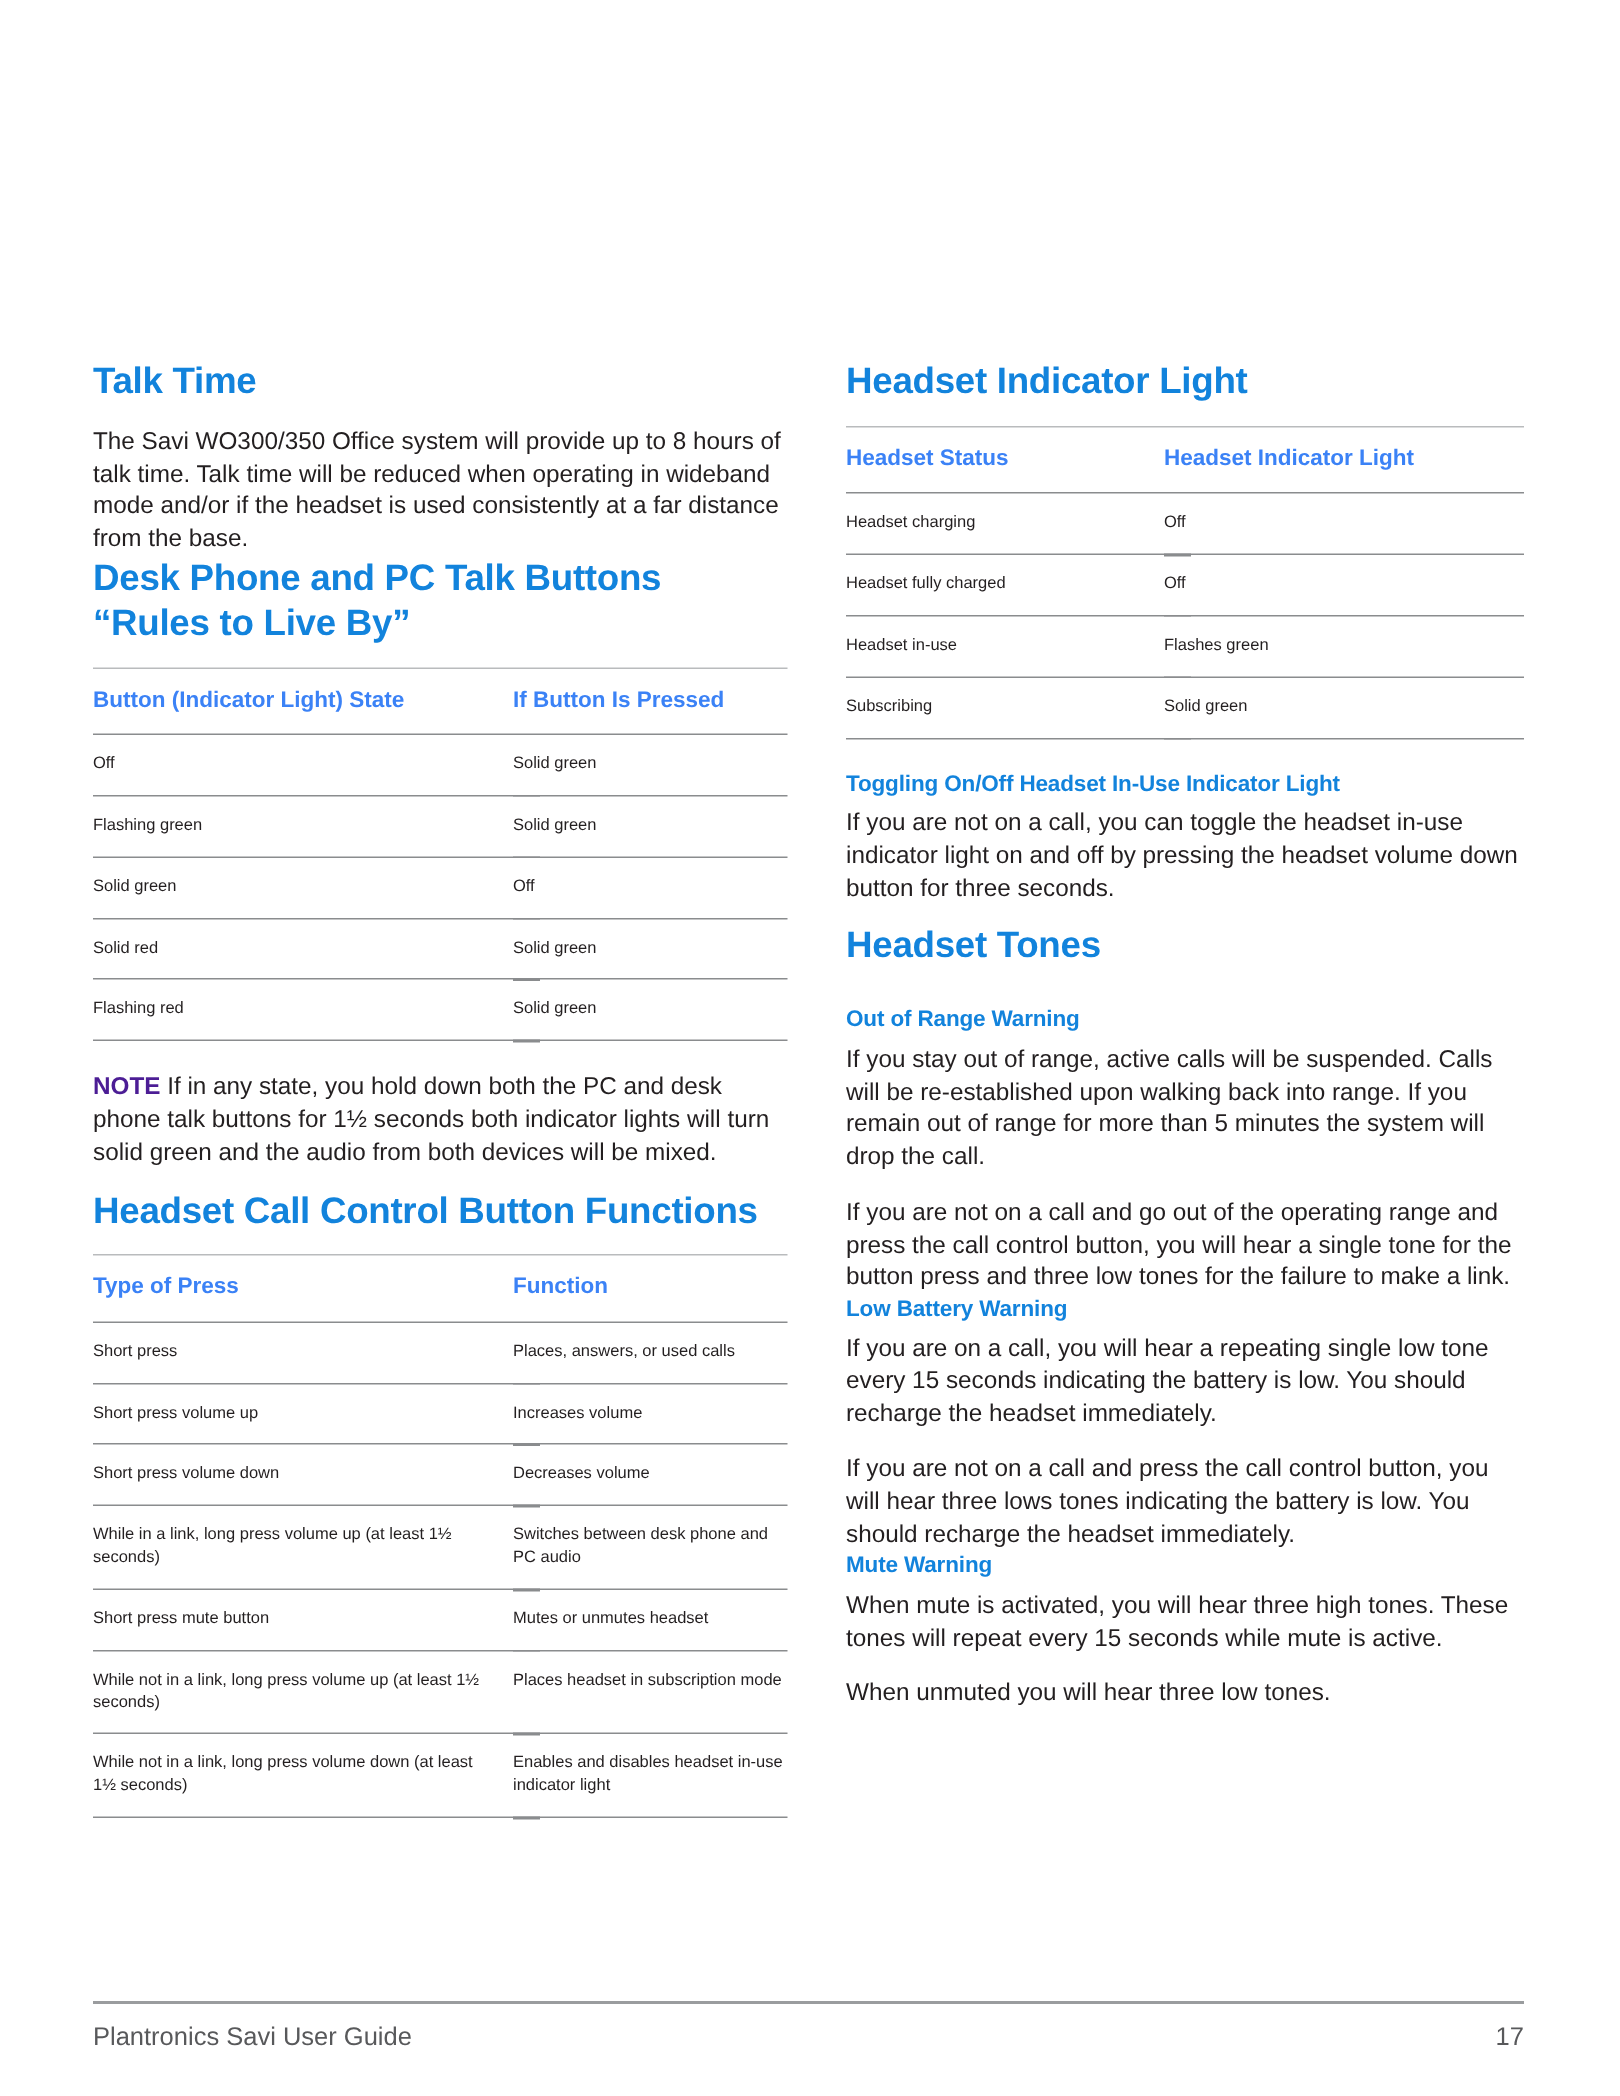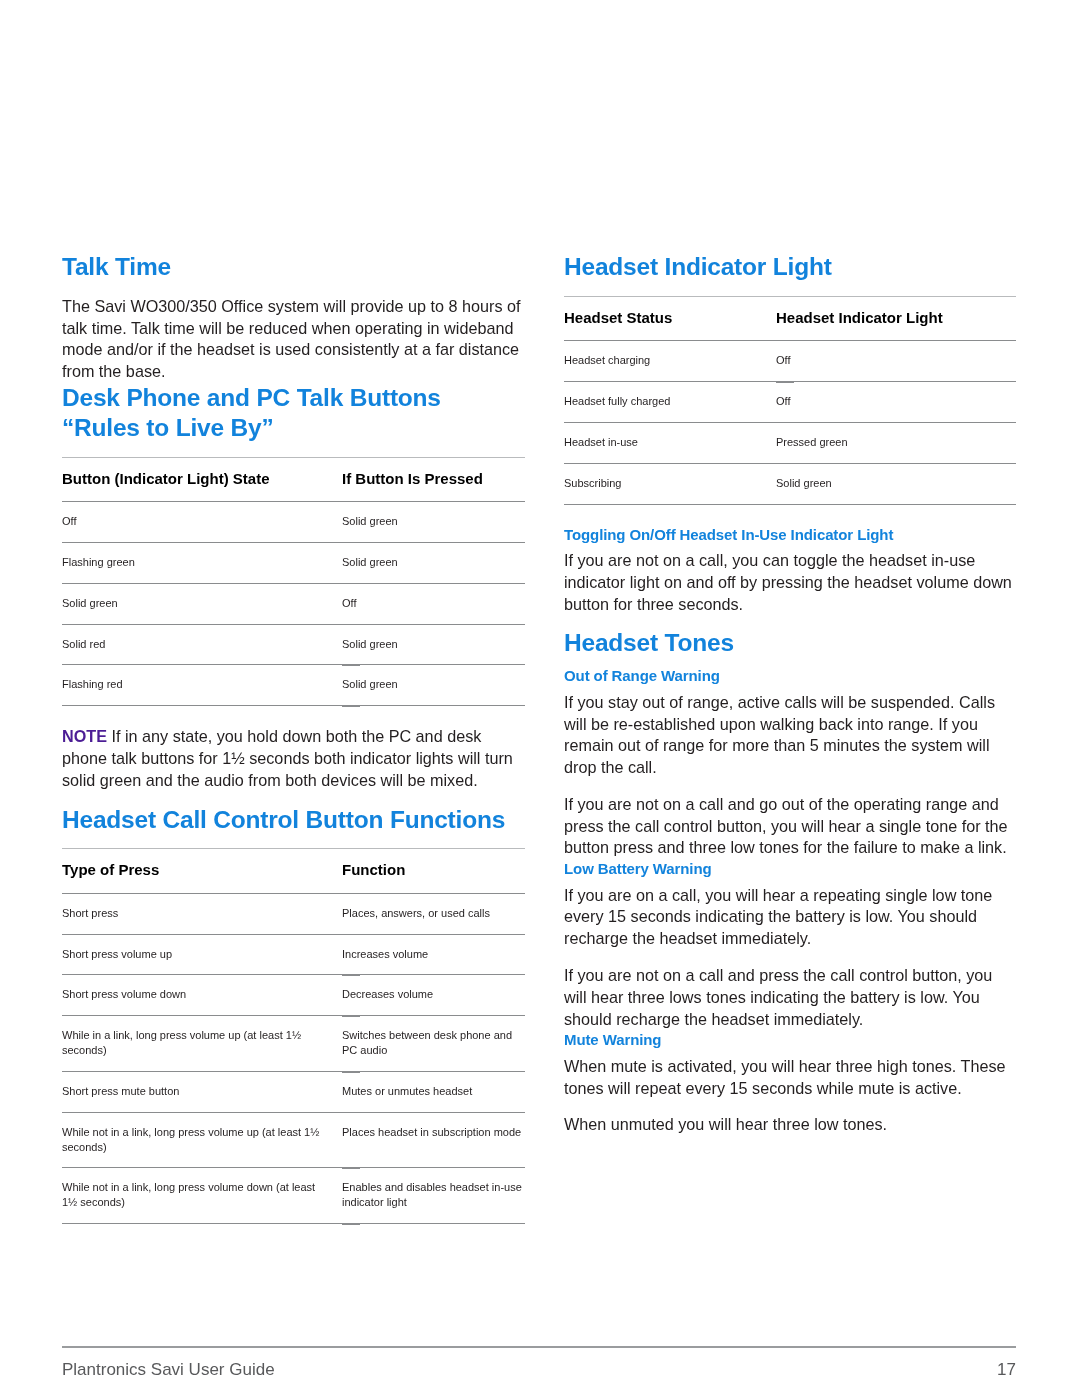--- a/index.html
+++ b/index.html
@@ -10,21 +10,21 @@
   body {
     width: 1080px;
     height: 1397px;
     font-family: "Liberation Sans", sans-serif;
     color: #231f20;
     position: relative;
     overflow: hidden;
   }
   .page {
     position: absolute;
-    left: 0; top: 12px;
+    left: 0; top: 0;
     width: 1080px;
     height: 1083px;
   }
   .columns {
     position: absolute;
     left: 0;
     top: 240px;
     width: 1080px;
   }
   .col {
@@ -78,21 +78,21 @@
     vertical-align: top;
     padding: 12px 0 13px 0;
     font-size: 11px;
     line-height: 1.35;
     font-weight: normal;
     color: #231f20;
     border-bottom: 1.6px solid #8a8c8e;
     background-clip: padding-box;
   }
   table.doc thead th {
-    color: #000000;
+    color: #3b82f6;
     font-weight: bold;
     font-size: 15px;
     padding-top: 11px;
     padding-bottom: 12px;
     border-top: 1.6px solid #b9bbbd;
     border-bottom: 1.6px solid #8a8c8e;
   }
   
   table.doc thead th.c1 { padding-right: 18px; }
   table.doc tbody td.c1 { padding-right: 18px; }
@@ -264,41 +264,41 @@
               <tr>
                 <td class="c1">Headset charging</td>
                 <td class="c2">Off</td>
               </tr>
               <tr>
                 <td class="c1">Headset fully charged</td>
                 <td class="c2">Off</td>
               </tr>
               <tr>
                 <td class="c1">Headset in-use</td>
-                <td class="c2">Pressed green</td>
+                <td class="c2">Flashes green</td>
               </tr>
               <tr>
                 <td class="c1">Subscribing</td>
                 <td class="c2">Solid green</td>
               </tr>
             </tbody>
         </table>
       </div>
 
       <div class="gap-md"></div>
 
       <div class="block">
         <h2 class="sub">Toggling On/Off Headset In-Use Indicator Light</h2>
         <p class="body">If you are not on a call, you can toggle the headset in-use indicator light on and off by pressing the headset volume down button for three seconds.</p>
       </div>
 
       <div class="gap-sm"></div>
 
       <div class="block">
-        <h1 class="sec" style="margin-bottom:8px;">Headset Tones</h1>
+        <h1 class="sec" style="margin-bottom:24px;">Headset Tones</h1>
 
         <h2 class="sub">Out of Range Warning</h2>
         <div>
             <p class="body">If you stay out of range, active calls will be suspended. Calls will be re-established upon walking back into range. If you remain out of range for more than 5 minutes the system will drop the call.</p>
             <p class="body">If you are not on a call and go out of the operating range and press the call control button, you will hear a single tone for the button press and three low tones for the failure to make a link.</p>
           </div>
 
         <h2 class="sub">Low Battery Warning</h2>
         <div>
             <p class="body">If you are on a call, you will hear a repeating single low tone every 15 seconds indicating the battery is low. You should recharge the headset immediately.</p>

